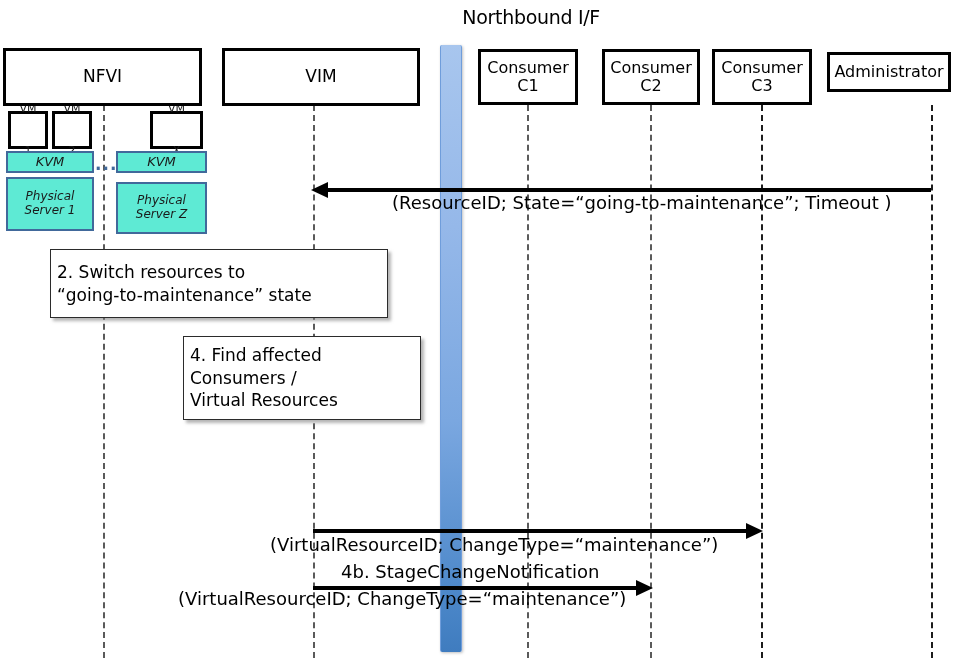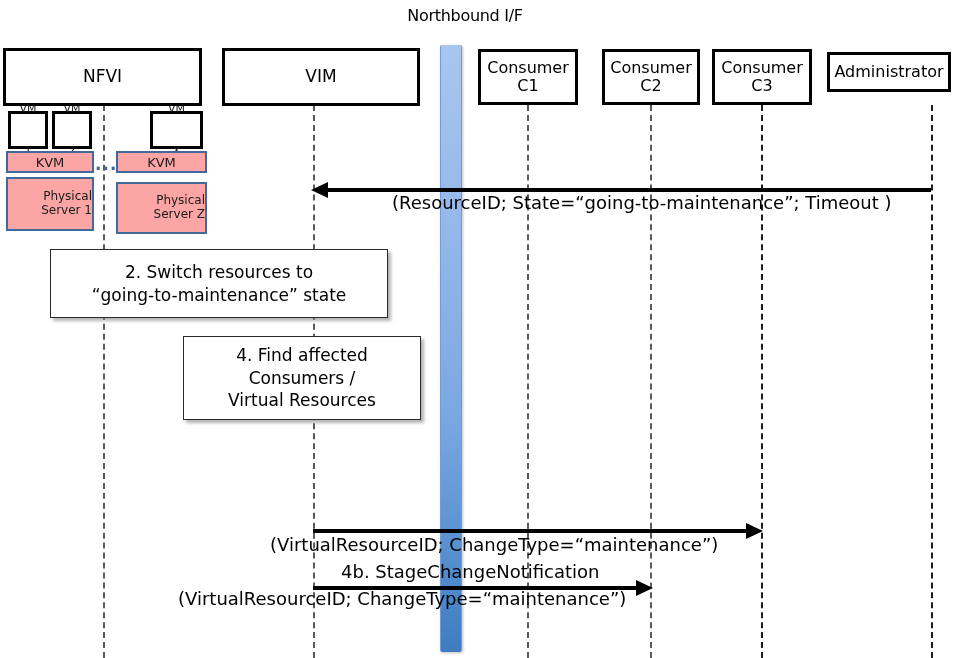--- a/index.html
+++ b/index.html
@@ -15,22 +15,22 @@
     font-family: "DejaVu Sans", sans-serif;
     overflow: hidden;
   }
 
   
   .title {
     position: absolute;
     left: 330px;
     top: 6px;
     width: 270px;
-    text-align: center;
-    font-size: 16px;
+    text-align: right;
+    font-size: 19px;
     color: #000;
     letter-spacing: -0.3px;
     white-space: nowrap;
   }
 
   
   .actor {
     position: absolute;
     box-sizing: border-box;
     border: 3px solid #000;
@@ -83,47 +83,48 @@
     font-size: 11px;
     line-height: 1.05;
     color: #1a1a1a;
     z-index: 5;
     gap: 30px;
   }
   .bluebox {
     position: absolute;
     box-sizing: border-box;
     border: 2px solid #41699b;
-    background: #fca5a5;
-    display: flex;
-    align-items: flex-end;
+    background: #5eead4;
+    display: flex;
+    align-items: center;
     justify-content: center;
     text-align: center;
     font-size: 13px;
     line-height: 1.15;
     color: #1a1a1a;
     z-index: 5;
+    font-style: italic;
   }
   .dots {
     position: absolute;
     font-size: 17px;
     font-weight: bold;
     color: #41699b;
     letter-spacing: 1px;
     z-index: 5;
   }
 
   
   .note {
     position: absolute;
     box-sizing: border-box;
     border: 1.5px solid #2b2b2b;
     background: #fff;
     display: flex;
-    align-items: center;
+    align-items: flex-start;
     justify-content: center;
     text-align: center;
     font-size: 17px;
     line-height: 1.32;
     color: #000;
     padding: 14px 6px;
     box-shadow: 3px 3px 3px rgba(120,120,120,0.55);
     z-index: 7;
   }
 

